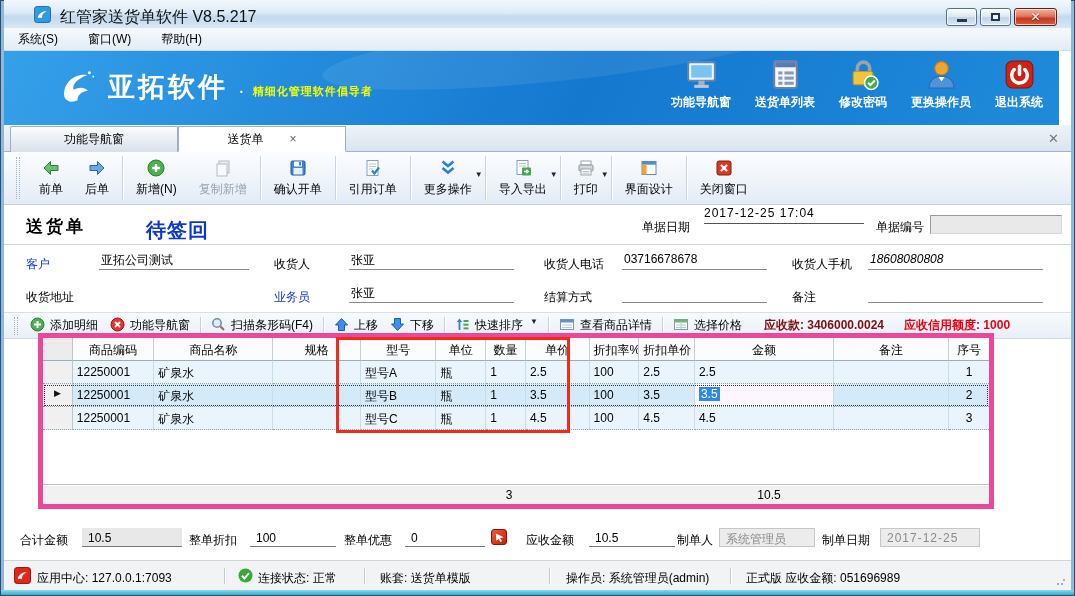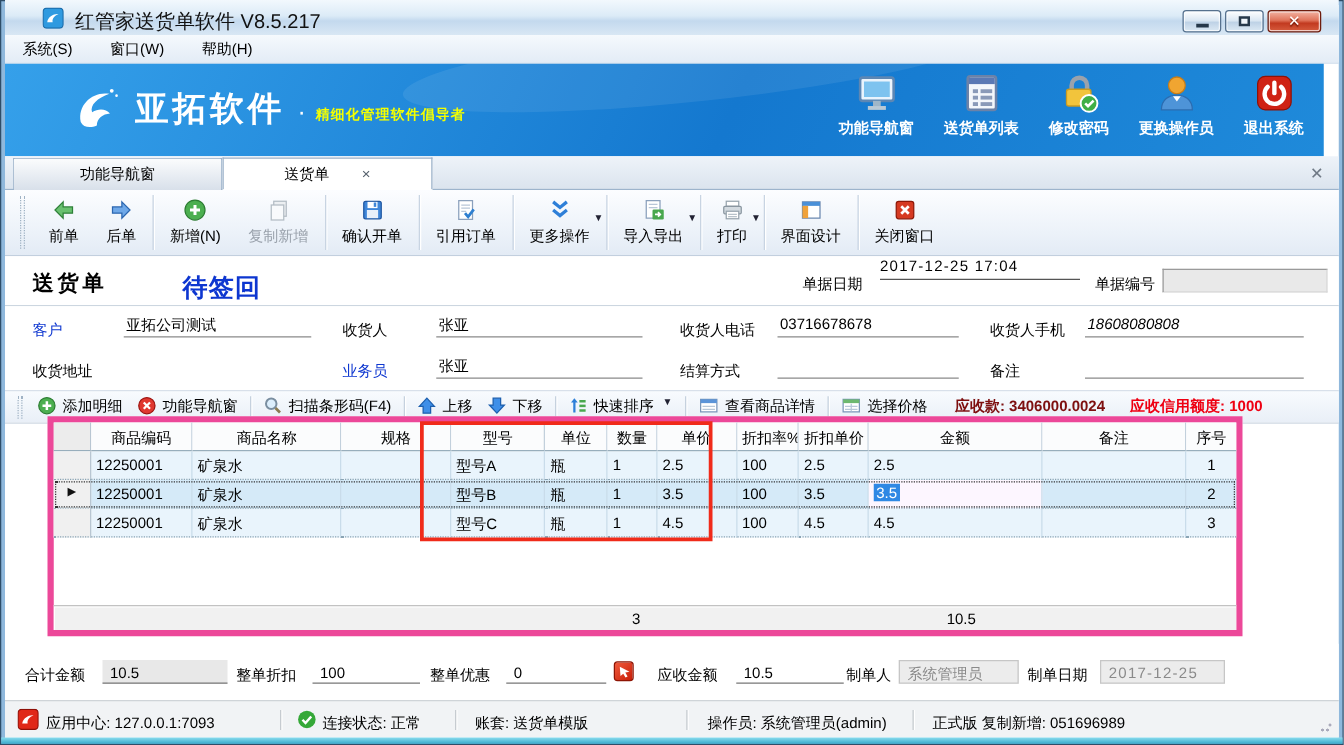--- a/index.html
+++ b/index.html
@@ -607,20 +607,20 @@
       <span>账套:</span>
       <span>送货单模版</span>
     </span>
     <span class="sbsep" style="left:545px;"></span>
     <span class="sb" style="left:562px;">
       <span>操作员:</span>
       <span>系统管理员(admin)</span>
     </span>
     <span class="sbsep" style="left:726px;"></span>
     <span class="sb" style="left:742px;">
-      <span>正式版 复制新增:</span>
+      <span>正式版 应收金额:</span>
       <span>051696989</span>
     </span>
     <span class="sb-grip"></span>
   </div>
 
   <div class="bottomstrip"></div>
 </div>
 
 </body></html>

